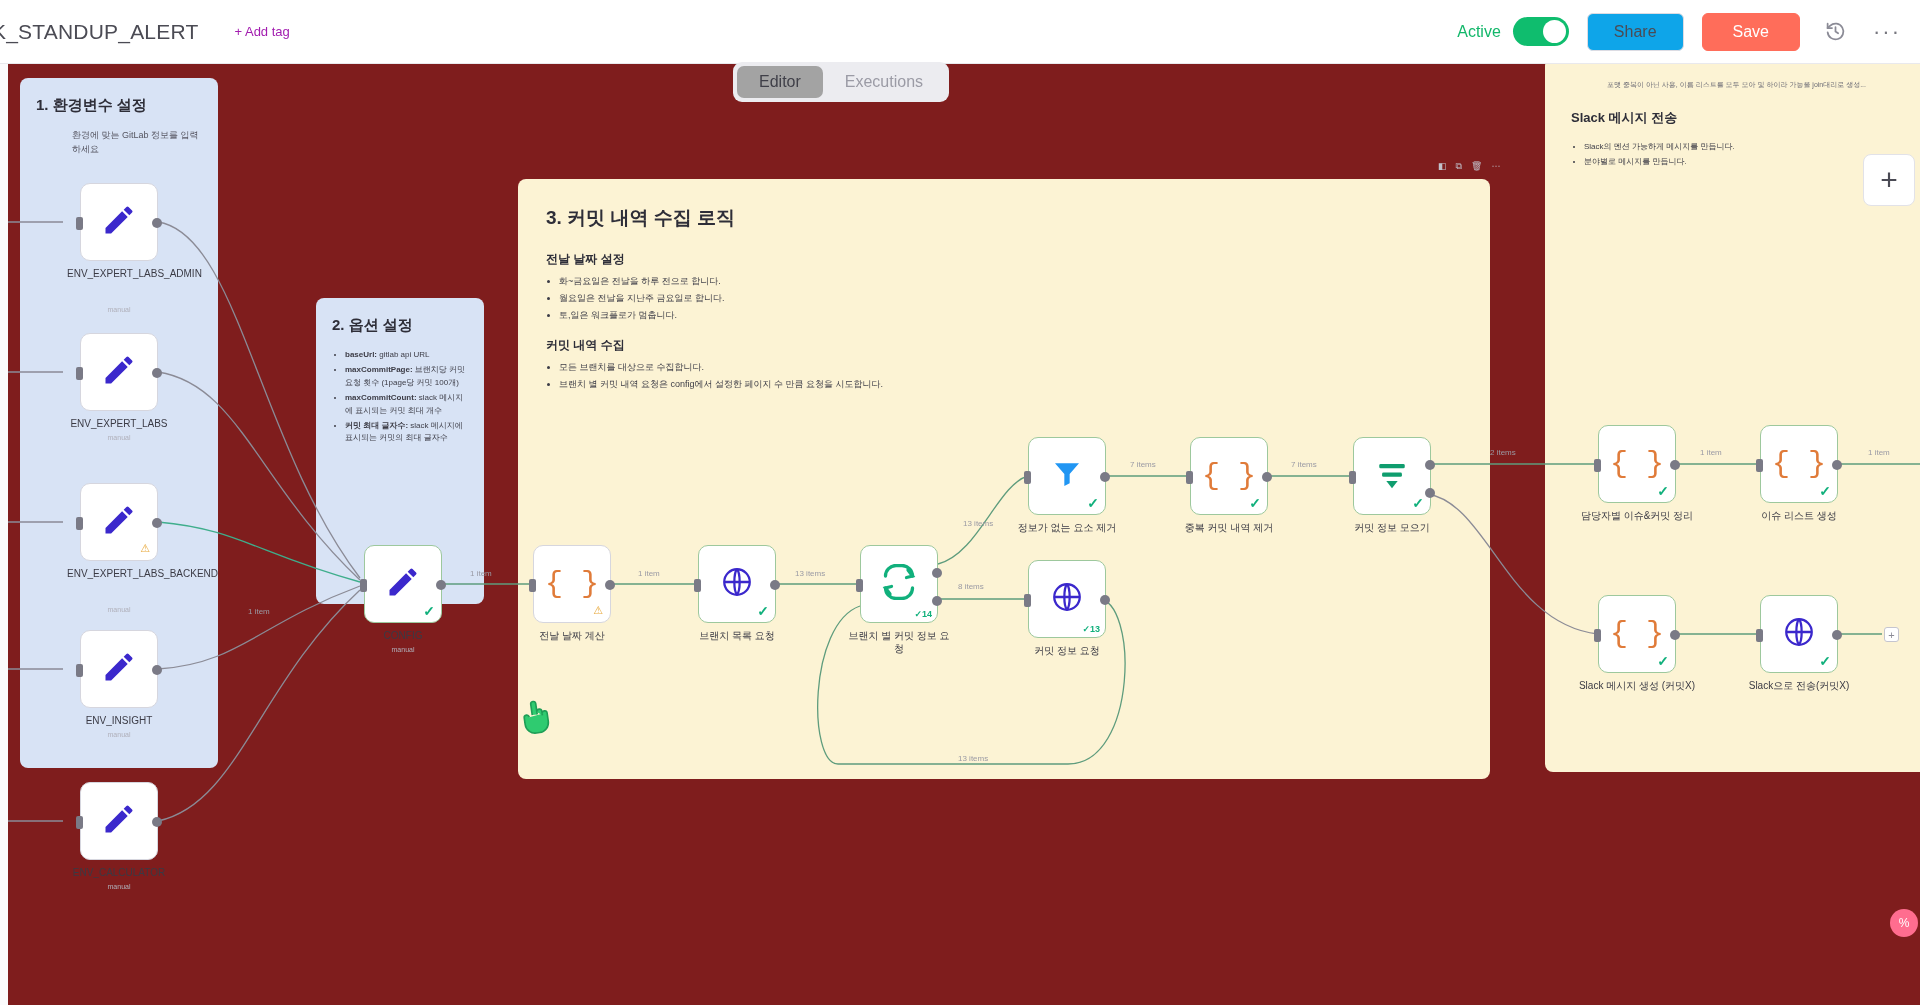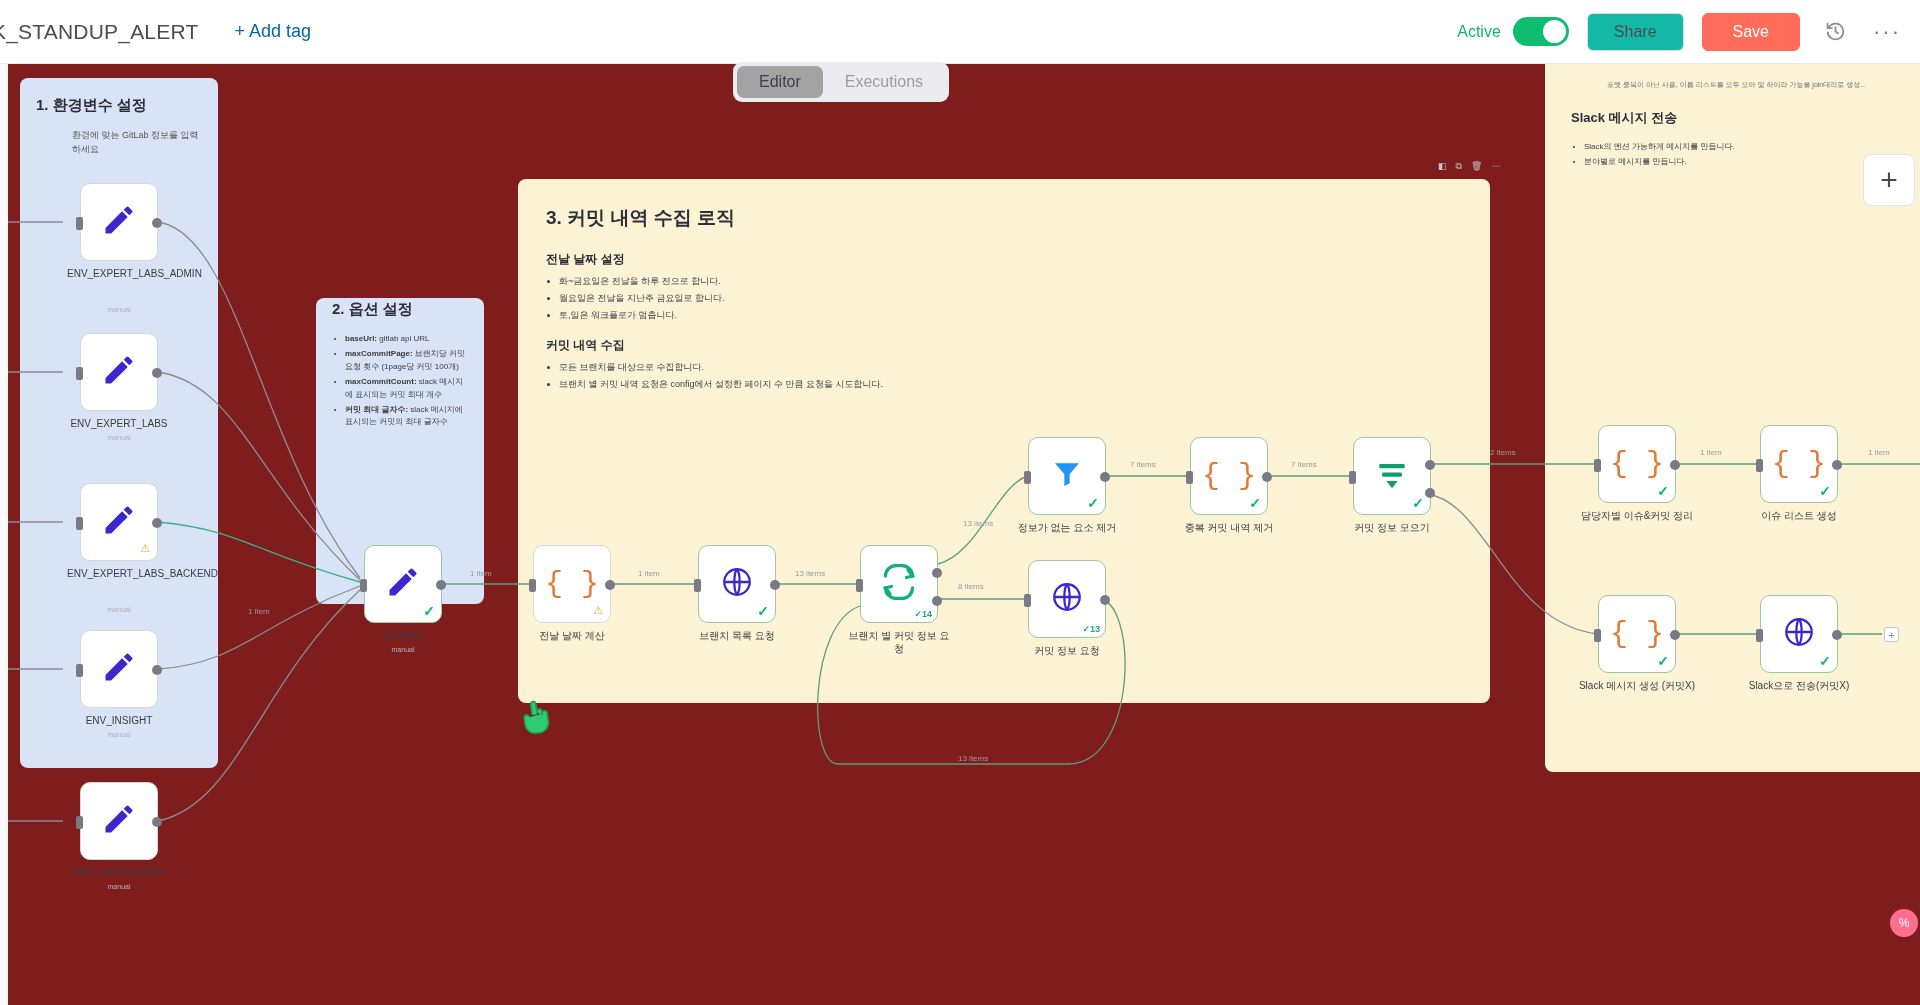--- a/index.html
+++ b/index.html
@@ -18,40 +18,40 @@
     border-bottom: 1px solid #e9e9ed;
     display: flex; align-items: center;
     z-index: 40;
   }
   .wf-title {
     margin-left: -8px;
     font-size: 21px; font-weight: 400; color: #4b4b54;
     letter-spacing: .2px; white-space: nowrap;
   }
   .add-tag {
-    margin-left: 36px; font-size: 18px; color: #0369a1;
+    margin-left: 36px; font-size: 13px; color: #a21caf;
     cursor: pointer; white-space: nowrap;
   }
   .hdr-right {
     margin-left: auto; display: flex; align-items: center; gap: 18px;
     padding-right: 16px;
   }
   .active-wrap { display: flex; align-items: center; gap: 12px; }
   .active-label { font-size: 16px; color: #12b76a; }
   .toggle {
     width: 56px; height: 29px; border-radius: 15px;
     background: #0fbd6e; position: relative; cursor: pointer;
   }
   .toggle .knob {
     position: absolute; top: 3px; right: 3px;
     width: 23px; height: 23px; border-radius: 50%;
     background: #fff;
   }
   .btn {
-    border: 1px solid #dcdce3; background: #14b8a6;
+    border: 1px solid #dcdce3; background: #0ea5e9;
     border-radius: 6px; font-size: 16px; color: #4b4b54;
     padding: 9px 26px; cursor: pointer;
     font-family: "Liberation Sans", sans-serif;
   }
   .btn-save {
     background: #ff6d5a; border-color: #ff6d5a; color: #fff;
     padding: 9px 30px;
   }
   .icon-btn {
     width: 34px; height: 34px; display: flex;
@@ -205,31 +205,31 @@
   <div class="tab">Executions</div>
 </div>
 
 <div class="canvas">
 
   <div class="sticky sticky-blue" style="left:12px; top:14px; width:198px; height:690px; padding:18px 16px;">
     <h3>1. 환경변수 설정</h3>
     <div class="sub">환경에 맞는 GitLab 정보를 입력하세요</div>
   </div>
 
-  <div class="sticky sticky-blue" style="left:308px; top:234px; width:168px; height:306px; padding:2px 16px;">
+  <div class="sticky sticky-blue" style="left:308px; top:234px; width:168px; height:306px; padding:18px 16px;">
     <h3>2. 옵션 설정</h3>
     <ul>
       <li><b>baseUrl:</b><span> gitlab api URL</span></li>
       <li><b>maxCommitPage:</b><span> 브랜치당 커밋 요청 횟수 (1page당 커밋 100개)</span></li>
       <li><b>maxCommitCount:</b><span> slack 메시지에 표시되는 커밋 최대 개수</span></li>
       <li><b>커밋 최대 글자수:</b><span> slack 메시지에 표시되는 커밋의 최대 글자수</span></li>
     </ul>
   </div>
 
-  <div class="sticky sticky-yellow note-big" style="left:510px; top:115px; width:972px; height:524px; padding:26px 28px;">
+  <div class="sticky sticky-yellow note-big" style="left:510px; top:115px; width:972px; height:600px; padding:26px 28px;">
     <h3>3. 커밋 내역 수집 로직</h3>
 
     <h4>전날 날짜 설정</h4>
     <ul>
       <li>화~금요일은 전날을 하루 전으로 합니다.</li>
       <li>월요일은 전날을 지난주 금요일로 합니다.</li>
       <li>토,일은 워크플로가 멈춥니다.</li>
     </ul>
 
     <h4>커밋 내역 수집</h4>

